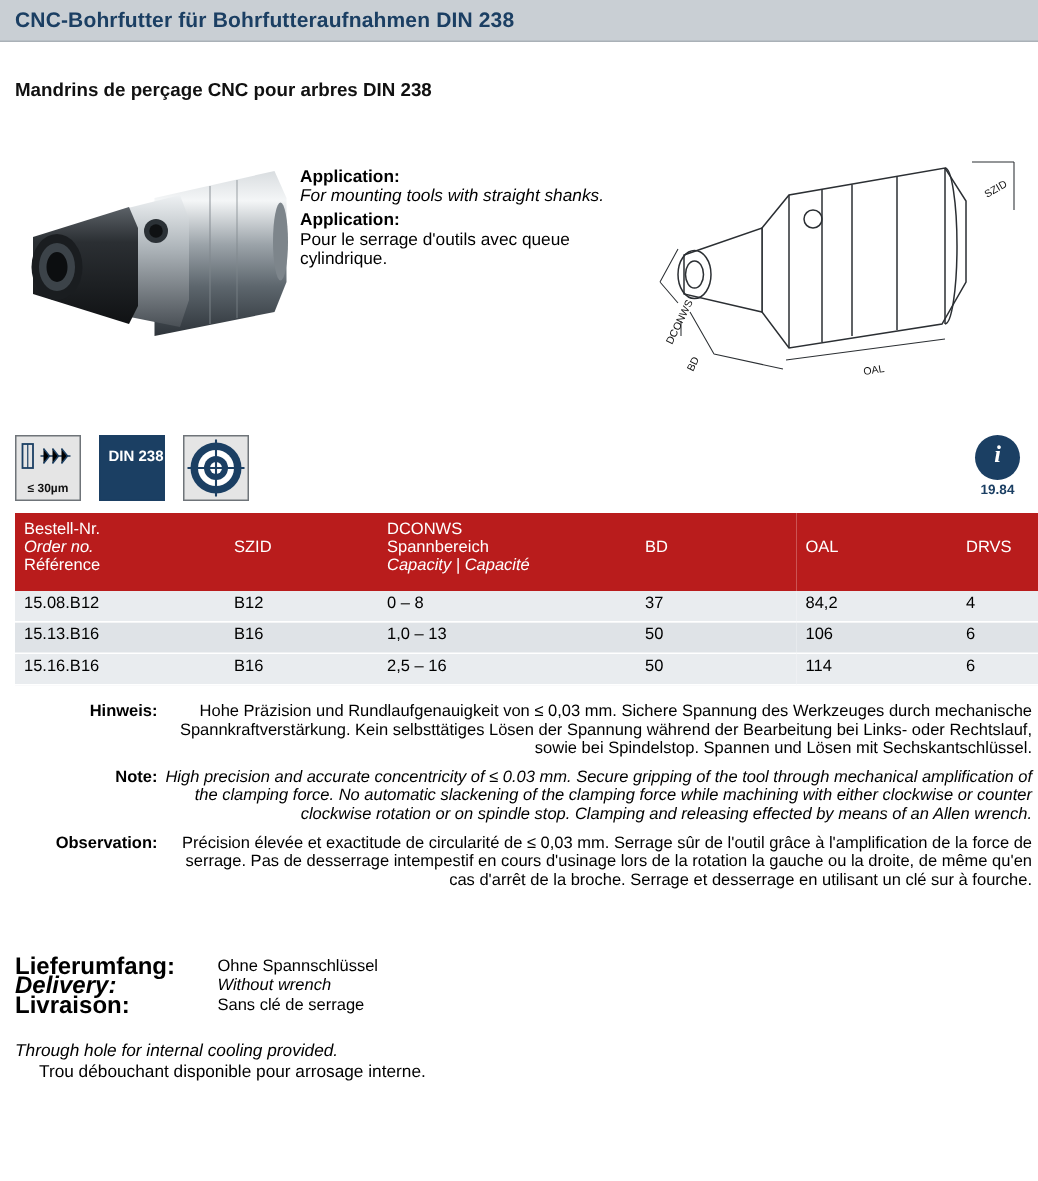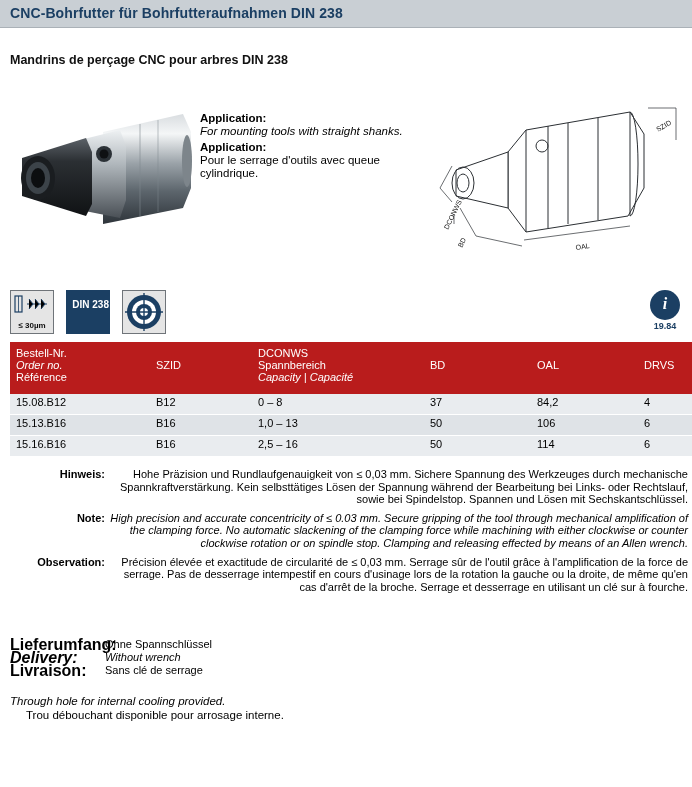--- a/index.html
+++ b/index.html
@@ -254,21 +254,21 @@
     display: flex;
     line-height: 13px;
   }
   .delivery .lbl {
     width: 95px;
     flex: 0 0 95px;
     font-weight: bold;
     font-size: 16px;
   }
   .delivery .lbl.it { font-style: italic; }
-  .delivery .val { font-size: 11px; }
+  .delivery .val { font-size: 11px; margin-left: 40px; }
   .delivery .val.it { font-style: italic; }
 
   
   .footer-note {
     position: absolute;
     left: 10px;
     top: 695px;
     width: 500px;
     line-height: 13.5px;
   }

